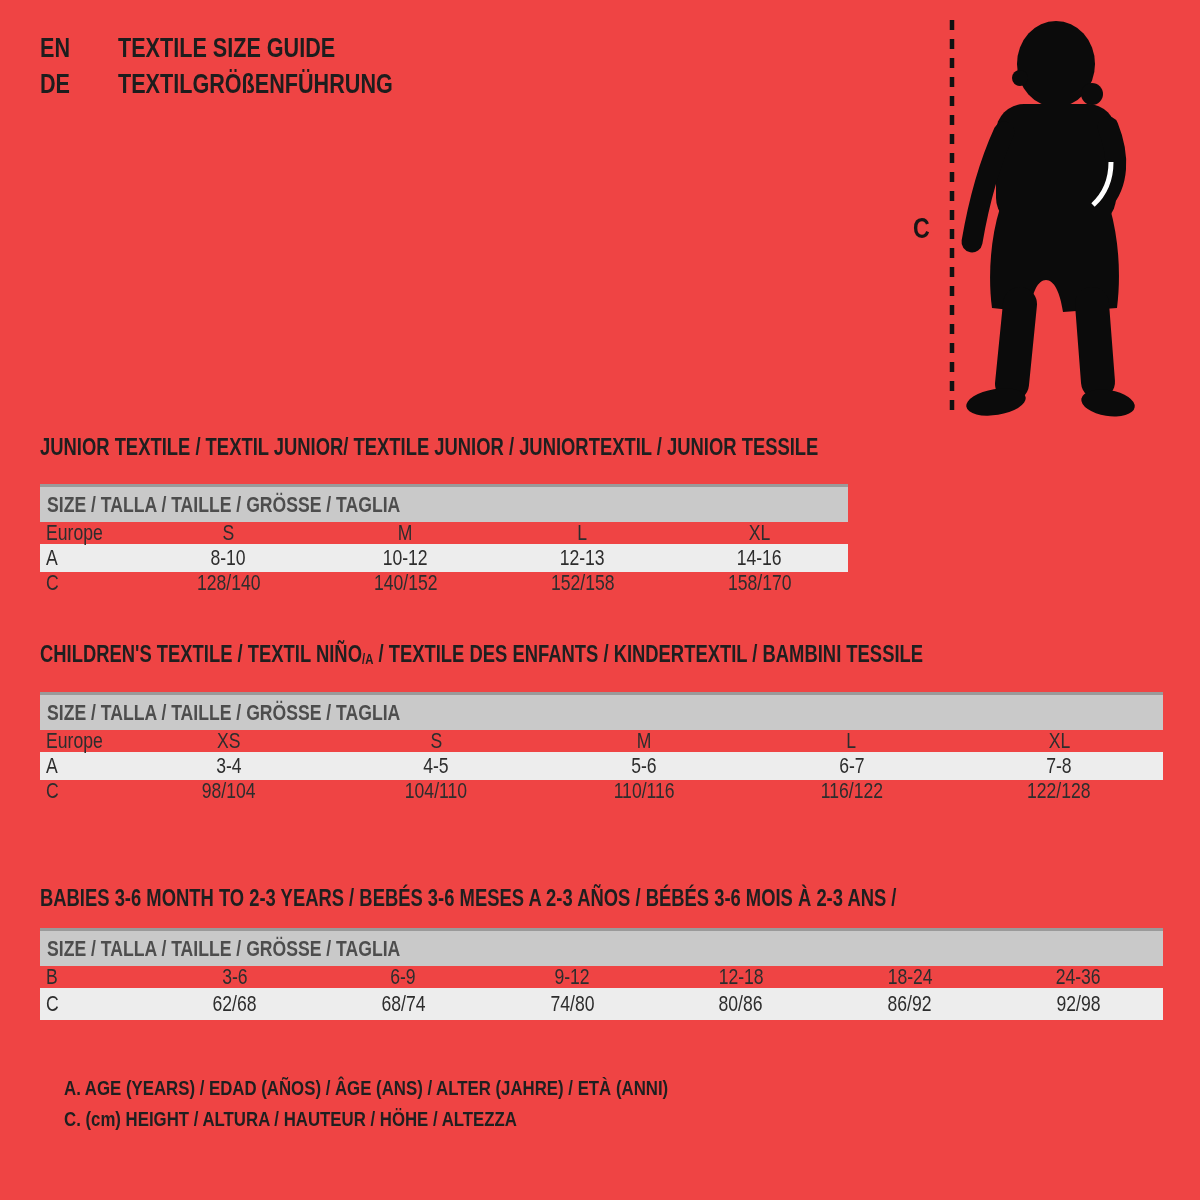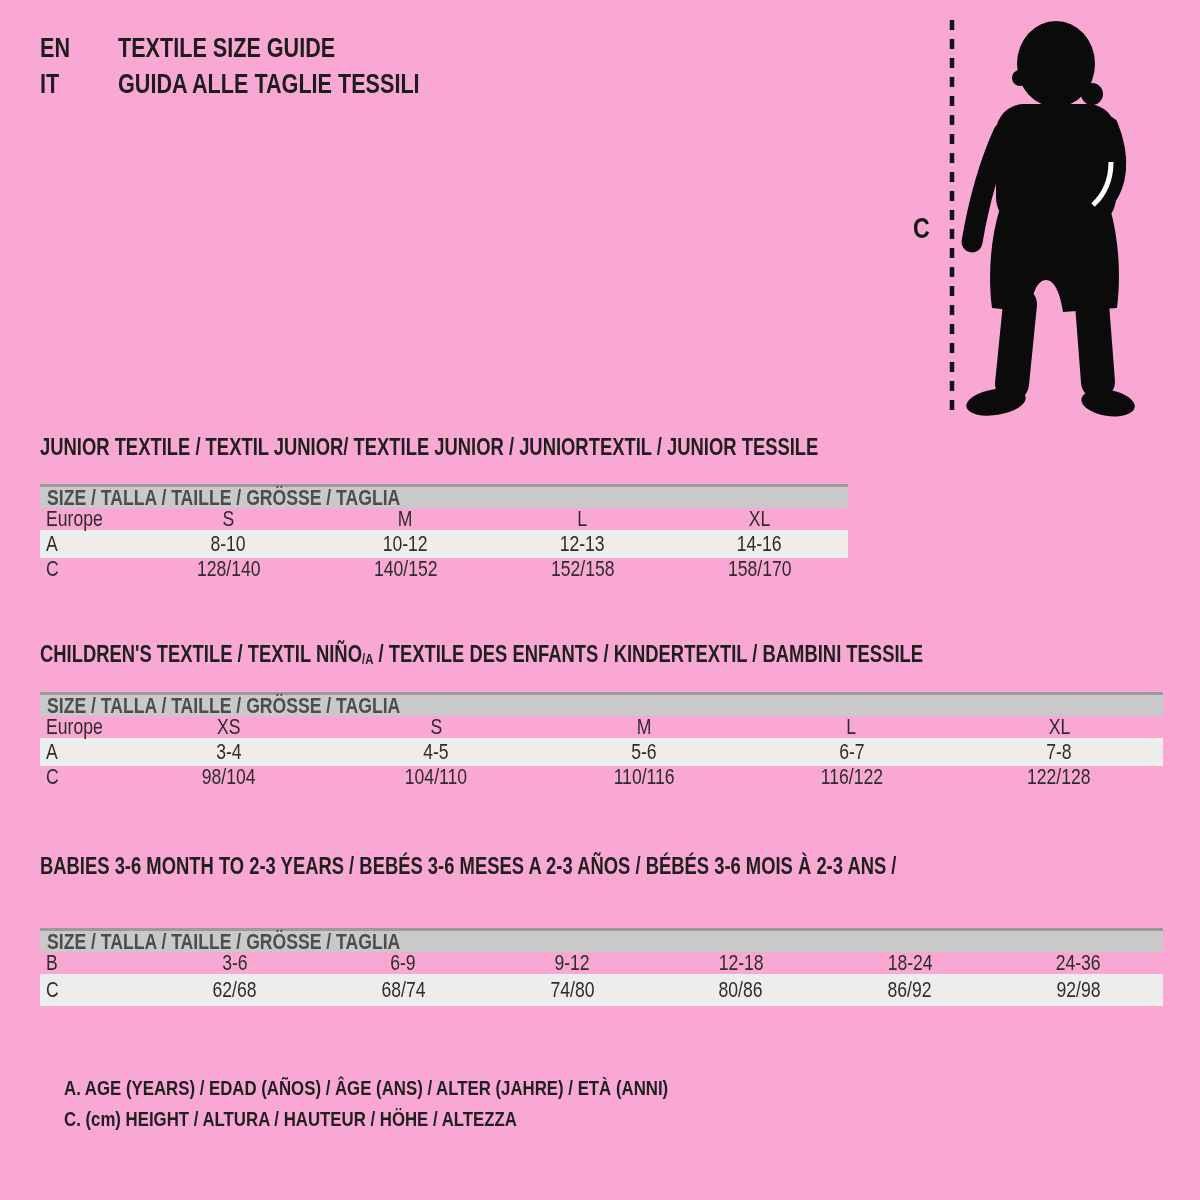--- a/index.html
+++ b/index.html
@@ -1,51 +1,51 @@
 <!DOCTYPE html>
 <html><head>
 <meta charset="utf-8">
 <style>
   * { margin:0; padding:0; box-sizing:border-box; }
   html,body { background:#ffffff; }
   body { font-family:"Liberation Sans", sans-serif; }
   .canvas {
     position:relative; width:1200px; height:1200px;
-    background:#f9a8d4; overflow:hidden; color:#2d2d2d;
+    background:#ef4444; overflow:hidden; color:#2d2d2d;
   }
   
   .cnd  { display:inline-block; transform:scaleX(0.80); transform-origin:0 50%; white-space:nowrap; }
   .cndc { display:inline-block; transform:scaleX(0.80); transform-origin:50% 50%; white-space:nowrap; }
 
   
   .lang-block { position:absolute; left:40px; top:30px; }
   .lang-row { display:flex; align-items:center; height:36.5px; }
   .lang-code { width:78px; font-size:27px; font-weight:700; color:#1d1d1d;
                display:inline-block; transform:scaleX(0.80); transform-origin:0 50%; }
   .lang-title { font-size:27px; font-weight:700; color:#1d1d1d; }
 
   
   .figure-svg { position:absolute; left:940px; top:12px; width:210px; height:412px; }
   .c-label { position:absolute; left:913px; top:212px; font-size:29px; font-weight:700; color:#161616; }
 
   
   .sec-title { position:absolute; left:40px; font-size:23px; font-weight:700; color:#1f1f1f; line-height:26px; }
   .t-junior   { top:434px; }
   .t-children { top:641px;text-align:center; }
-  .t-babies   { top:850px; }
+  .t-babies   { top:882px; }
   .babies-line { display:block; line-height:33px; }
   .tsub { font-size:0.62em; vertical-align:-0.12em; letter-spacing:0; }
 
   
   .stable { position:absolute; left:40px; }
   .tbl-junior   { top:484px; width:808px; }
   .tbl-children { top:692px; width:1123px; }
   .tbl-babies   { top:928px; width:1123px; }
   .thead {
-    height:24px; background:#c9c9c9; border-top:3px solid #9a9a9a;
+    height:38px; background:#c9c9c9; border-top:3px solid #9a9a9a;
     display:flex; align-items:center; padding-left:7px;
     font-size:22px; font-weight:700; color:#4d4d4d;
   }
   .trow { display:flex; align-items:center; font-size:22px; font-weight:400; color:#2d2d2d; }
   .row-shade { background:#ededed; }
   .row-h34 { height:22px; } .row-h28 { height:28px; } .row-h32 { height:32px; }
   .tlabel { padding-left:6px; }
   .tbl-junior   .tlabel { width:100px; }
   .tbl-children .tlabel { width:85px;  }
   .tbl-babies   .tlabel { width:110px; }
@@ -59,22 +59,22 @@
 <body>
 
 <div class="canvas">
 
   <div class="lang-block">
     <div class="lang-row">
       <span class="lang-code">EN</span>
       <span class="lang-title cnd">TEXTILE SIZE GUIDE</span>
     </div>
     <div class="lang-row">
-      <span class="lang-code">IT</span>
-      <span class="lang-title cnd">GUIDA ALLE TAGLIE TESSILI</span>
+      <span class="lang-code">DE</span>
+      <span class="lang-title cnd">TEXTILGRÖßENFÜHRUNG</span>
     </div>
   </div>
 
   <svg class="figure-svg" viewBox="0 0 210 412" aria-hidden="true">
     <line x1="12" y1="8" x2="12" y2="404" stroke="#111111" stroke-width="4.5" stroke-dasharray="10 9"></line>
     <g fill="#0b0b0b">
       <ellipse cx="116" cy="52" rx="39" ry="43"></ellipse>
       <circle cx="152" cy="82" r="11"></circle>
       <circle cx="80" cy="66" r="8"></circle>
       <rect x="56" y="92" width="120" height="122" rx="28"></rect>

